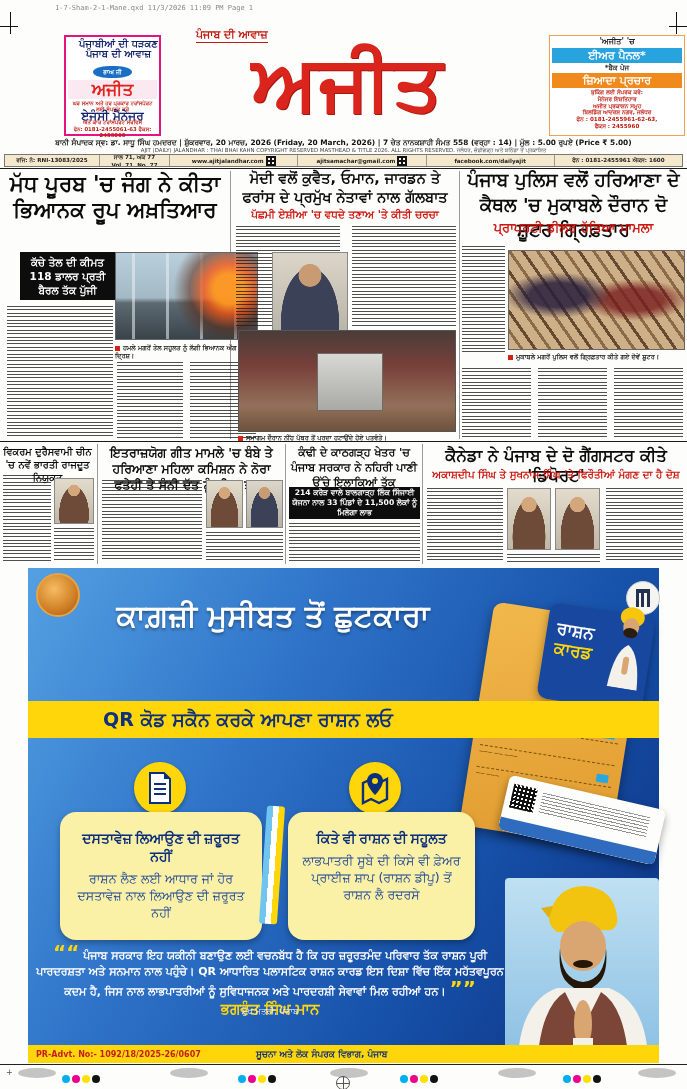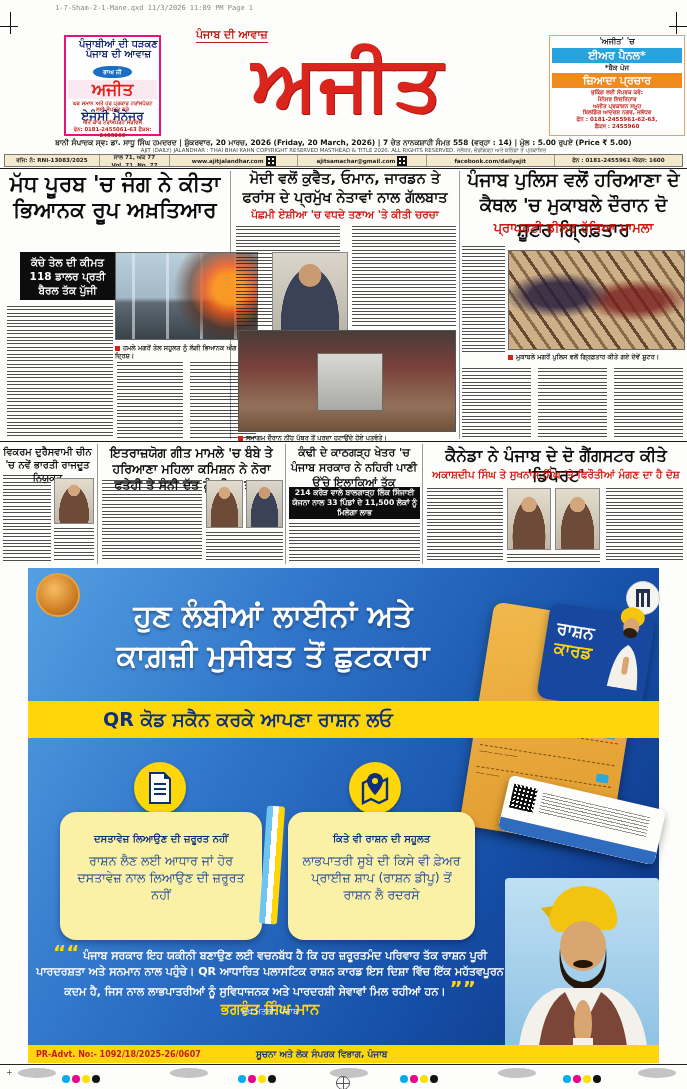--- a/index.html
+++ b/index.html
@@ -65,21 +65,21 @@
         background:radial-gradient(circle at 40% 35%, #f6bc62, #d07f25 60%, #9c5514); border:2px solid #e8a344; }
   .ad-emblem { left:598px; top:13px; width:34px; height:34px; border-radius:50%; background:#f4f4f0; border:1px solid #ccc; display:flex; align-items:center; justify-content:center; }
   .ad-emblem .inner { width:14px; height:18px; background:
       linear-gradient(#24304f 0 4px, transparent 4px),
       repeating-linear-gradient(90deg,#24304f 0 3px, transparent 3px 5.5px); }
   .ad-h { left:30px; top:28px; width:430px; text-align:center; color:#fff; font-weight:bold; font-size:30px; line-height:40px; text-shadow:0 2px 3px rgba(0,0,0,.35); }
   .band { left:0; top:133px; width:631px; height:37px; background:#ffd60a; }
   .band-text { margin-left:75px; line-height:37px; font-size:19px; font-weight:bold; color:#0d2f7e; }
   .icon-circ { width:52px; height:52px; border-radius:50%; background:#ffd60a; display:flex; align-items:center; justify-content:center; box-shadow:0 2px 4px rgba(0,0,0,.3); }
   .ycard { background:#faf0a6; border-radius:16px; box-shadow:0 3px 6px rgba(0,0,0,.3); text-align:center; padding:18px 10px 6px; }
-  .ycard .t { font-size:10px; font-weight:bold; color:#0c2f7c; line-height:18px; }
+  .ycard .t { font-size:14px; font-weight:bold; color:#0c2f7c; line-height:18px;font-family:Liberation Serif, serif; }
   .ycard .b { font-size:12.5px; color:#1d4697; line-height:17px; margin-top:4px; }
   .ribbon { background:linear-gradient(90deg,#6fc5ef 0 34%, #ffffff 34% 66%, #ffd60a 66% 100%); transform:rotate(4deg); border-radius:3px; }
   .quote { color:#fff; font-size:11px; line-height:16px; text-align:center; font-weight:bold; }
   .quote .qm { color:#ffd60a; font-size:20px; font-weight:bold; }
   .sig { color:#ffd60a; font-size:15px; font-weight:bold; text-align:center; }
   .sigrole { color:#eef3ff; font-size:8.5px; text-align:center; }
   .ad-foot { left:28px; top:1045px; width:631px; height:18px; background:#ffd60a; display:flex; align-items:center; }
   .ad-foot .l { color:#c41d1d; font-size:8px; font-weight:bold; margin-left:8px; width:220px; }
   .ad-foot .c { color:#0c2f7c; font-size:9px; font-weight:bold; }
   
@@ -224,21 +224,20 @@
   <div class="abs sim" style="left:606px;top:488px;width:77px;height:74px;"></div>
   <div class="abs sim" style="left:507px;top:554px;width:93px;height:8px;"></div>
 
   <div class="abs ad">
     <div class="abs ad-seal"></div>
     <div class="abs ad-emblem">
         <div class="inner"></div>
       </div>
 
     <div class="abs ad-h">
-      <div>ਹੁਣ ਲੰਬੀਆਂ ਲਾਈਨਾਂ ਅਤੇ</div>
       <div>ਕਾਗ਼ਜ਼ੀ ਮੁਸੀਬਤ ਤੋਂ ਛੁਟਕਾਰਾ</div>
     </div>
 
     <div class="abs rwrap">
       <div class="rcard">
         <div class="rpanel">
           <span class="w1">ਰਾਸ਼ਨ</span><br>
           <span class="w2">ਕਾਰਡ</span>
           <svg class="abs" style="right:4px;top:-10px;" width="38" height="84" viewBox="0 0 38 84">
             <ellipse cx="19" cy="12" rx="12" ry="10" fill="#f6c60e"></ellipse>

